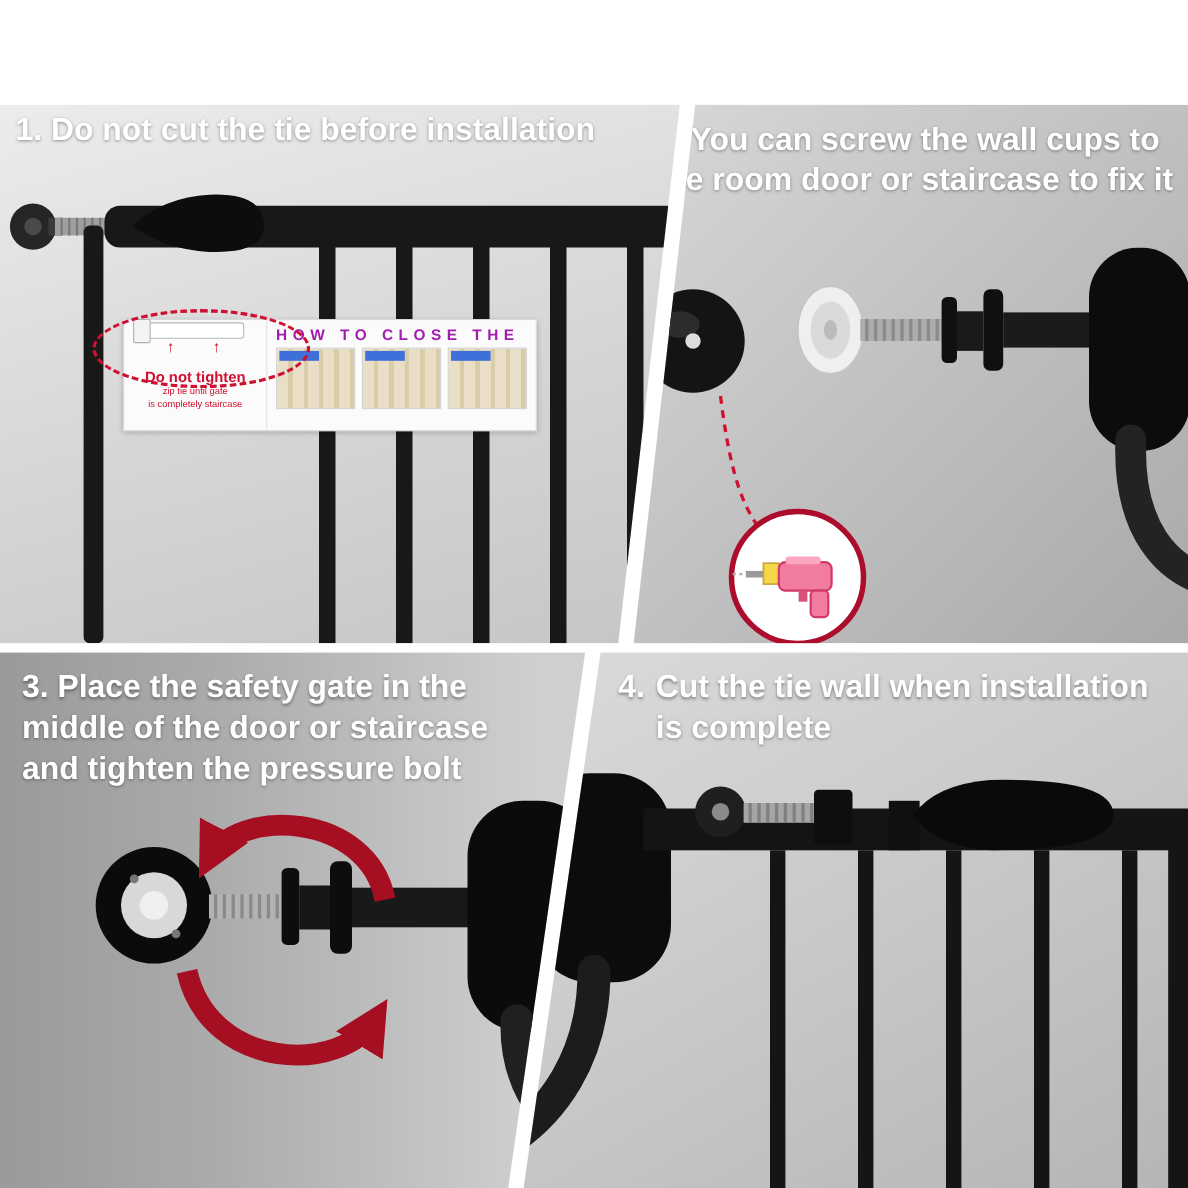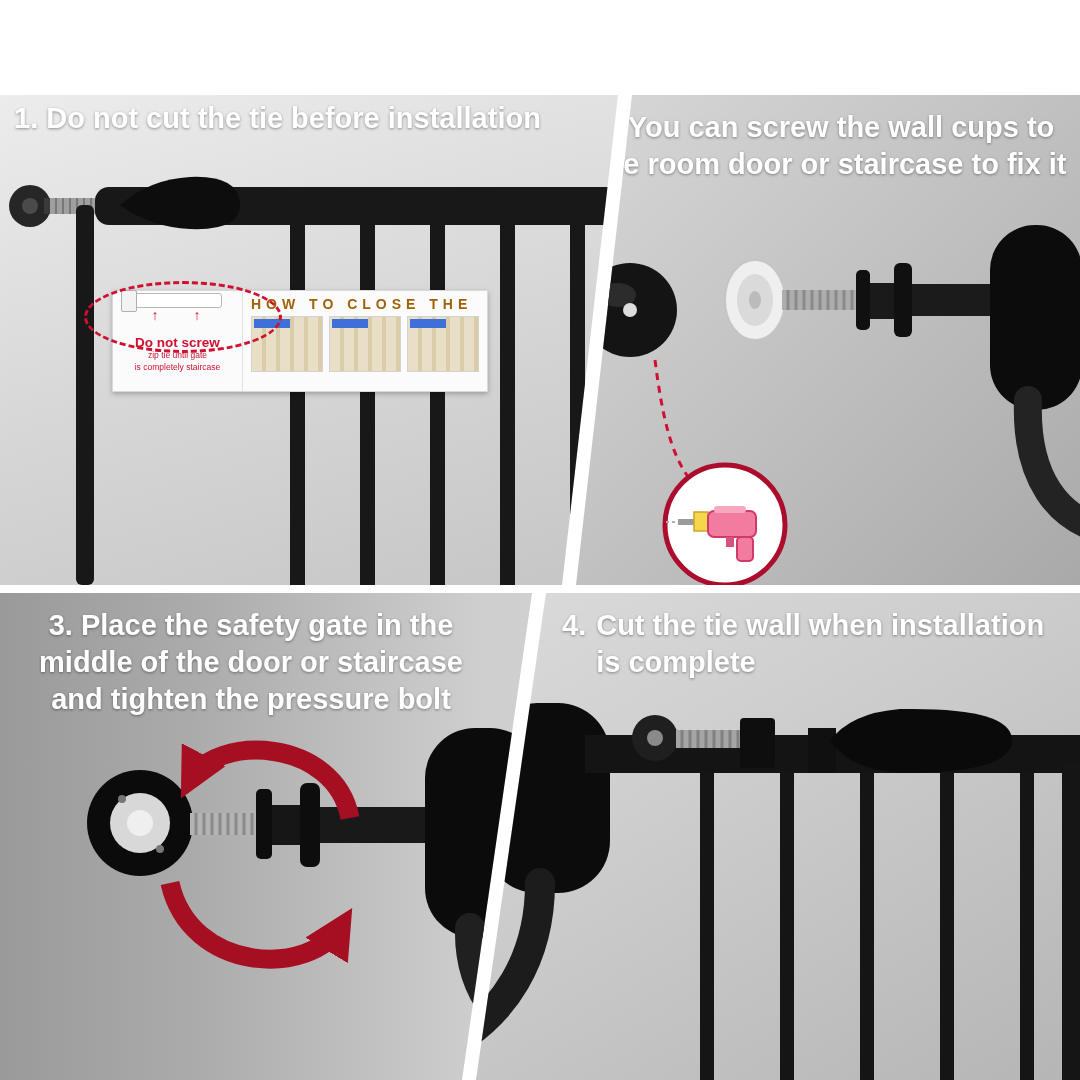--- a/index.html
+++ b/index.html
@@ -22,35 +22,35 @@
   .panel-bl{background:linear-gradient(90deg,#9a9a9a 0%,#ababab 18%,#cfcfcf 45%,#d8d8d8 100%);
     clip-path:polygon(0 0,532px 0,462px 100%,0 100%);}
   .panel-br{background:linear-gradient(150deg,#e6e6e6 0%,#cfcfcf 50%,#b5b5b5 100%);
     clip-path:polygon(546px 0,1080px 0,1080px 100%,476px 100%);}
   .caption{
     position:absolute;color:#ffffff;font-weight:700;font-size:29px;line-height:1.28;
     text-shadow:0 1px 3px rgba(0,0,0,.40);
   }
   .cap1{left:14px;top:5px;width:580px;}
   .cap2{left:596px;top:14px;width:472px;}
-  .cap3{left:20px;top:14px;width:462px;text-align:center;}
+  .cap3{left:20px;top:14px;width:462px;}
   .cap4{left:562px;top:14px;width:505px;display:flex;gap:10px;}
   .cap4 .num{flex:0 0 auto;}
   .illus{position:absolute;}
   
   .card{
     position:absolute;left:112px;top:195px;width:374px;height:100px;
     background:#fbfbfb;border:1px solid #d9d9d9;display:flex;
     box-shadow:0 2px 5px rgba(0,0,0,.25);z-index:2;
   }
   .card-warn{width:134px;border-right:1px solid #e3e3e3;text-align:center;padding-top:44px;box-sizing:border-box;}
   .warn-title{color:#cf1030;font-weight:700;font-size:13.5px;}
   .warn-line{color:#cf1030;font-size:8.5px;line-height:1.4;text-align:center;}
   .card-howto{flex:1;padding:5px 8px;box-sizing:border-box;}
-  .howto-head{color:#a16207;font-weight:700;font-size:14px;letter-spacing:5px;white-space:nowrap;overflow:hidden;}
+  .howto-head{color:#a21caf;font-weight:700;font-size:14px;letter-spacing:5px;white-space:nowrap;overflow:hidden;}
   .thumbs{display:flex;gap:6px;margin-top:4px;}
   .thumb{width:70px;height:54px;border:1px solid #d2d2d2;position:relative;
     background:repeating-linear-gradient(90deg,#e9dfc6 0 10px,#d9cca9 10px 14px);}
   .thumb-strip{position:absolute;top:2px;left:2px;width:36px;height:9px;background:#3f6fd8;}
   .zip-tie{position:absolute;left:122px;top:198px;width:98px;height:13px;background:#ffffff;
     border:1px solid #b8b8b8;border-radius:3px;z-index:3;}
   .zip-head{position:absolute;left:-2px;top:-4px;width:14px;height:20px;background:#f3f3f3;
     border:1px solid #b0b0b0;border-radius:2px;}
   .tie-arrows{position:absolute;left:134px;top:212px;width:84px;display:flex;justify-content:space-around;
     color:#cf1030;font-size:14px;font-weight:700;z-index:4;}
@@ -83,21 +83,21 @@
           <rect x="290" y="70" width="15" height="362" fill="#181818"></rect>
           <rect x="360" y="70" width="15" height="362" fill="#181818"></rect>
           <rect x="430" y="70" width="15" height="362" fill="#181818"></rect>
           <rect x="500" y="70" width="15" height="362" fill="#181818"></rect>
           <rect x="570" y="70" width="15" height="362" fill="#181818"></rect>
         </g>
       </svg>
 
       <div class="card">
         <div class="card-warn">
-          <div class="warn-title">Do not screw</div>
+          <div class="warn-title">Do not tighten</div>
           <div class="warn-line">zip tie until gate</div>
           <div class="warn-line">is completely staircase</div>
         </div>
         <div class="card-howto">
           <div class="howto-head">HOW TO CLOSE THE</div>
           <div class="thumbs">
             <div class="thumb">
                 <div class="thumb-strip"></div>
               </div>
             <div class="thumb">

